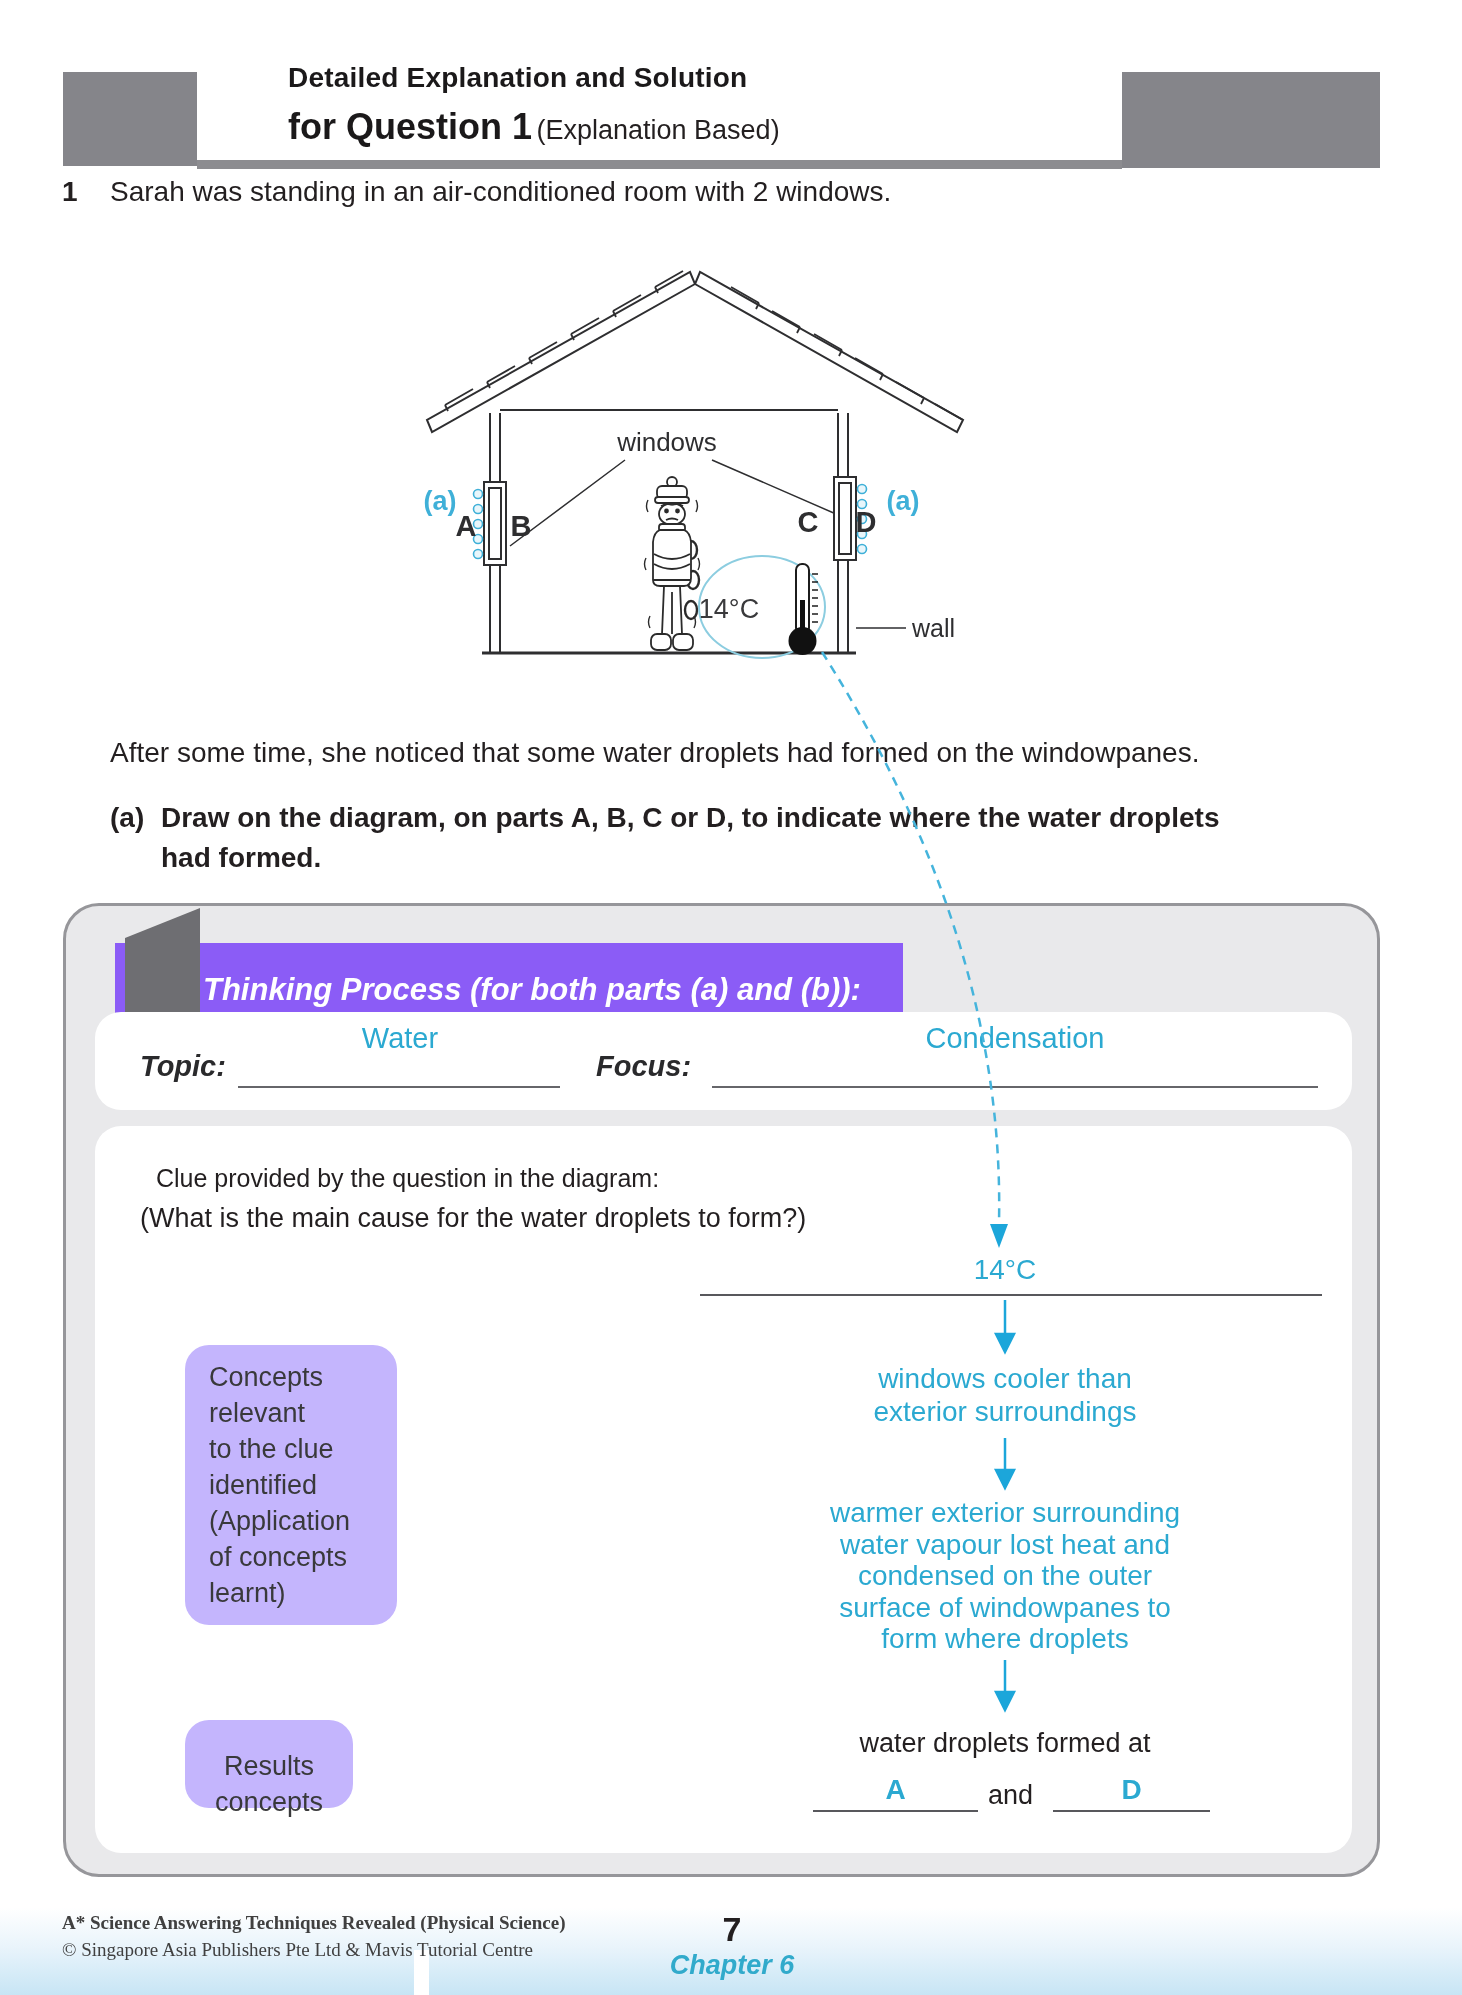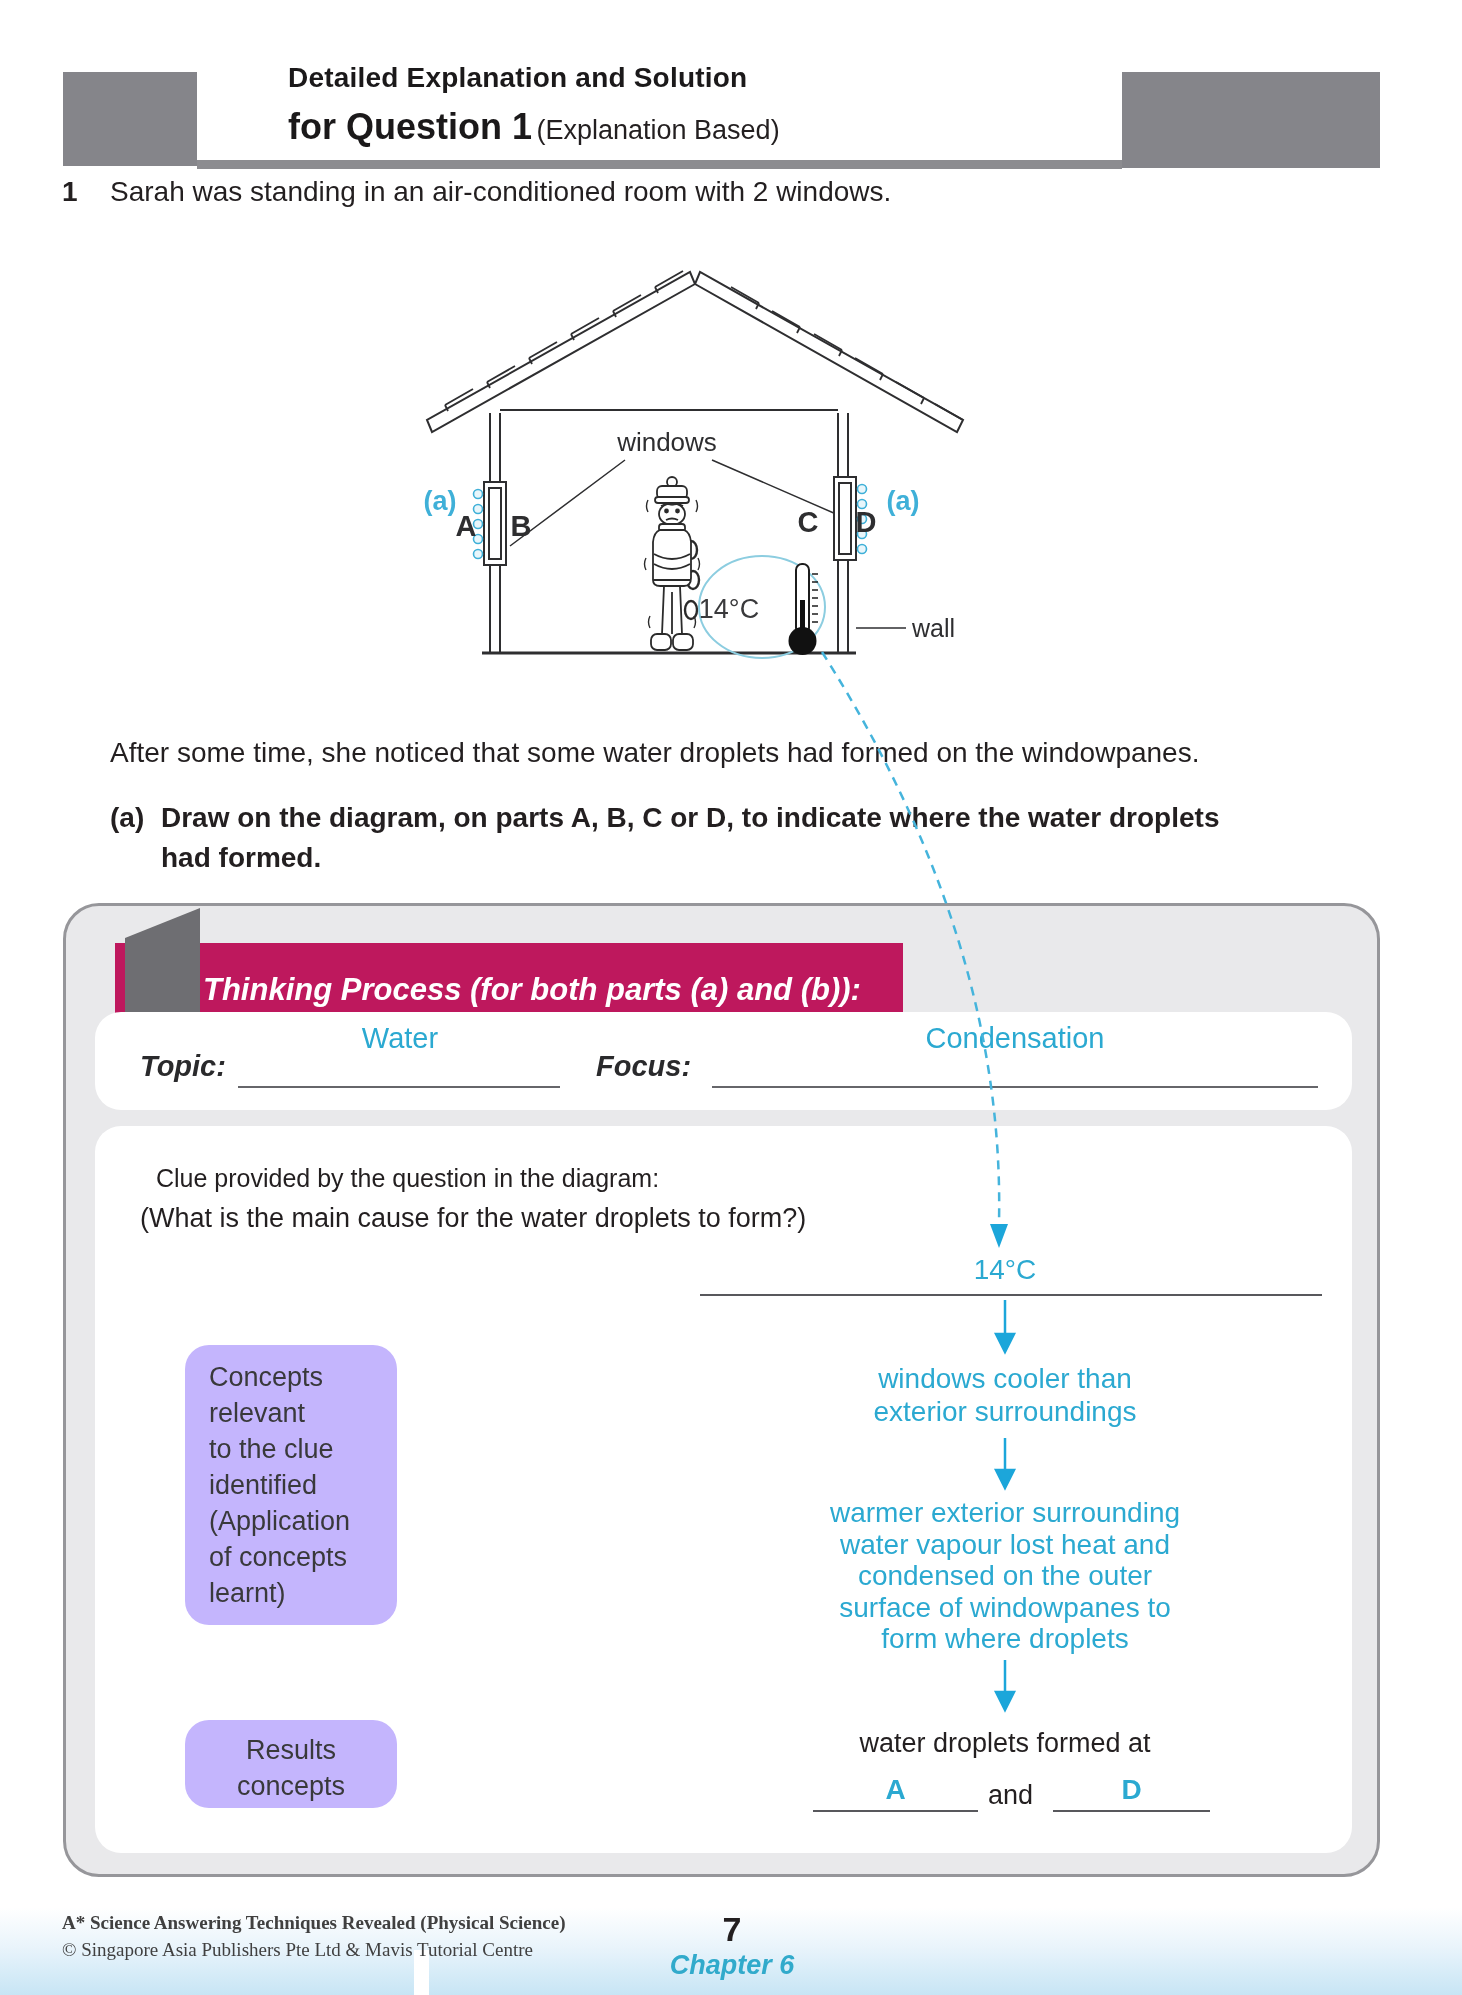--- a/index.html
+++ b/index.html
@@ -10,21 +10,21 @@
   .hdr-box{background:#85858a;}
   .hdr-bar{background:#8c8c90;}
   .title1{font-size:28px;font-weight:bold;letter-spacing:.2px;color:#1b191a;white-space:nowrap;}
   .title2{font-size:36px;font-weight:bold;color:#1b191a;white-space:nowrap;}
   .title-suffix{font-size:27px;font-weight:normal;}
   
   .body-txt{font-size:28px;line-height:40px;white-space:nowrap;}
   .bold{font-weight:bold;}
   
   .outer-box{background:#e9e9eb;border:3px solid #96969a;border-radius:36px;}
-  .banner{background:#be185d;color:#ffffff;font-style:italic;font-weight:bold;font-size:31px;
+  .banner{background:#8b5cf6;color:#ffffff;font-style:italic;font-weight:bold;font-size:31px;
           line-height:94px;padding-left:88px;white-space:nowrap;}
   .white-box{background:#ffffff;border-radius:26px;}
   .lbl-it{font-style:italic;font-weight:bold;font-size:29px;color:#2a2a2c;}
   .cyan{color:#2ba9d1;}
   .u-line{border-bottom:2px solid #66666a;}
   .center-txt{text-align:center;}
   .gray-chip{background:#c4b5fd;border-radius:24px;color:#39393b;}
   .chip-txt{font-size:27px;line-height:36px;}
   .flow-cyan{font-size:28px;color:#2ba9d1;}
   
@@ -182,21 +182,21 @@
   </div>
 
   <div class="abs flow-cyan center-txt" style="left:705px;top:1497px;width:600px;line-height:31.5px;">
     <div>warmer exterior surrounding</div>
     <div>water vapour lost heat and</div>
     <div>condensed on the outer</div>
     <div>surface of windowpanes to</div>
     <div>form where droplets</div>
   </div>
 
-  <div class="abs gray-chip center-txt" style="left:185px;top:1720px;width:212px;height:88px;padding-top:12px;box-sizing:border-box;">
+  <div class="abs gray-chip center-txt" style="left:185px;top:1720px;width:168px;height:88px;padding-top:28px;box-sizing:border-box;">
     <div class="chip-txt">Results</div>
     <div class="chip-txt">concepts</div>
   </div>
 
   <div class="abs center-txt" style="left:705px;top:1728px;width:600px;font-size:27px;">water droplets formed at</div>
   <div class="abs center-txt cyan bold" style="left:813px;top:1774px;width:165px;font-size:28px;border-bottom:2px solid #58585c;padding-bottom:4px;">A</div>
   <div class="abs" style="left:988px;top:1780px;font-size:27px;">and</div>
   <div class="abs center-txt cyan bold" style="left:1053px;top:1774px;width:157px;font-size:28px;border-bottom:2px solid #58585c;padding-bottom:4px;">D</div>
 
   <div class="abs grad" style="left:0;top:1908px;width:1462px;height:87px;"></div>

